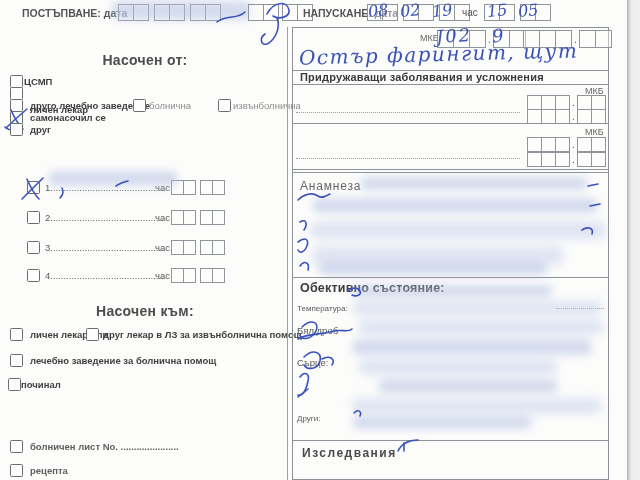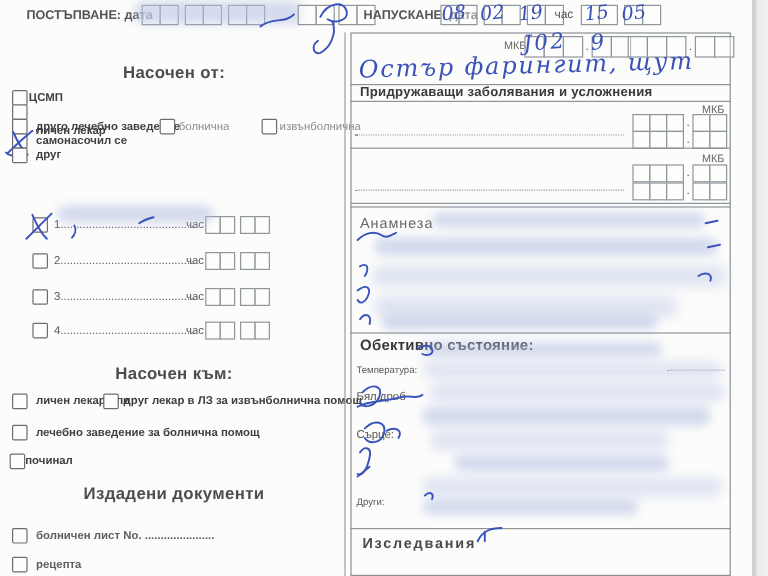--- a/index.html
+++ b/index.html
@@ -177,21 +177,20 @@
   <div class="abs lbl" style="left:30px;top:329px;font-weight:bold">личен лекар или</div>
   <div class="abs cb" style="left:86px;top:328px"></div>
   <div class="abs lbl" style="left:103px;top:329px;font-weight:bold">друг лекар в ЛЗ за извънболнична помощ</div>
 
   <div class="abs cb" style="left:10px;top:354px"></div>
   <div class="abs lbl" style="left:30px;top:355px;font-weight:bold">лечебно заведение за  болнична помощ</div>
 
   <div class="abs cb" style="left:8px;top:378px"></div>
   <div class="abs lbl" style="left:21px;top:379px;font-weight:bold">починал</div>
 
-  <div class="abs heading" style="left:0;top:403px;width:290px;text-align:center">Издадени документи</div>
 
   <div class="abs cb" style="left:10px;top:440px"></div>
   <div class="abs lbl" style="left:30px;top:441px;color:#5f5f5f;font-weight:bold">болничен лист No. ......................</div>
 
   <div class="abs cb" style="left:10px;top:464px"></div>
   <div class="abs lbl" style="left:30px;top:465px;color:#5f5f5f;font-weight:bold">рецепта</div>
 
   <div class="abs" style="left:287px;top:27px;width:1px;height:453px;background:#9aa0a4"></div>
   <div class="abs" style="left:292px;top:27px;width:317px;height:453px;border:1px solid #8a9095;box-sizing:border-box"></div>
 

